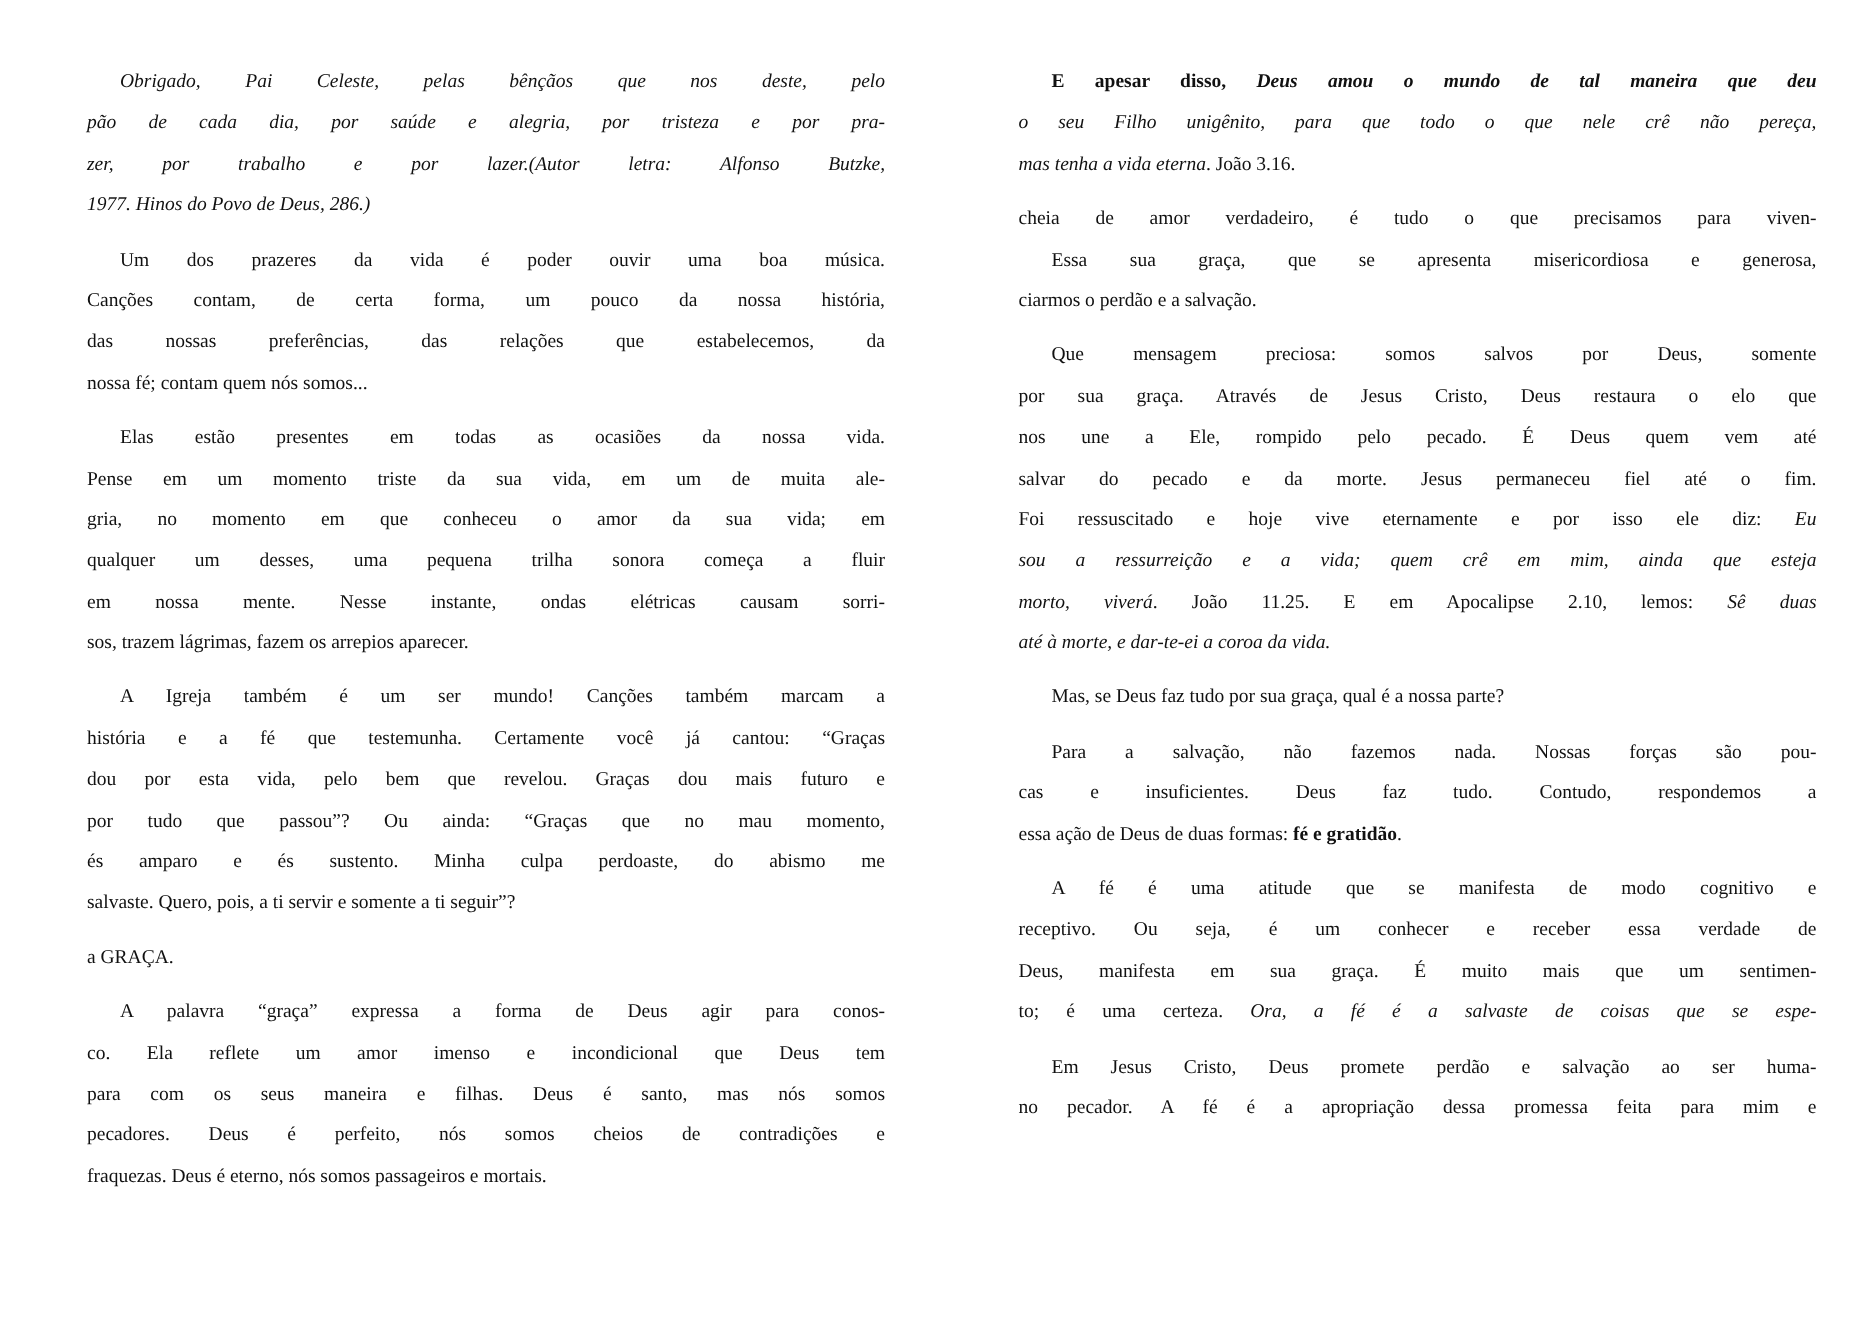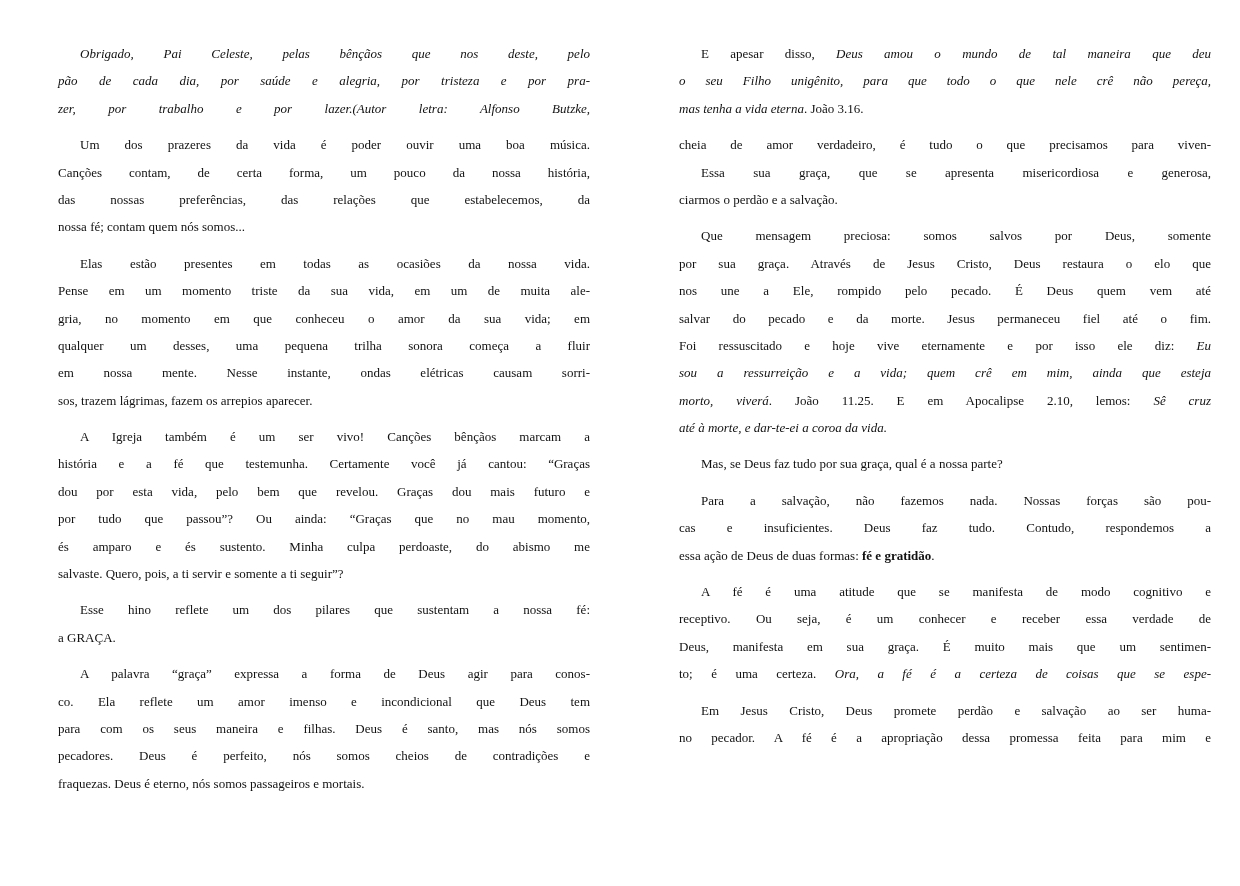--- a/index.html
+++ b/index.html
@@ -16,89 +16,89 @@
   .b { font-weight: bold; }
 </style>
 </head>
 <body>
 
 <div class="page left">
     <div class="para">
       <span class="line first-line" style="padding-left: 0px; text-indent: 0px; box-sizing: border-box; margin-left: 0px; width: 532px;"><span style="display: inline-block; width: 0px;"></span><span class="i">Obrigado, Pai Celeste, pelas bênçãos que nos deste, pelo</span></span>
       <span class="line"><span class="i">pão de cada dia, por saúde e alegria, por tristeza e por pra-</span></span>
       <span class="line"><span class="i">zer, por trabalho e por lazer.(Autor letra: Alfonso Butzke,</span></span>
+      <span class="line last"><span class="i">1977. Hinos do Povo de Deus, 286.)</span></span>
     </div>
     <div class="para">
       <span class="line first-line" style="padding-left: 0px; text-indent: 0px; box-sizing: border-box; margin-left: 0px; width: 532px;"><span style="display: inline-block; width: 0px;"></span><span>Um dos prazeres da vida é poder ouvir uma boa música.</span></span>
       <span class="line"><span>Canções contam, de certa forma, um pouco da nossa história,</span></span>
       <span class="line"><span>das nossas preferências, das relações que estabelecemos, da</span></span>
       <span class="line last"><span>nossa fé; contam quem nós somos...</span></span>
     </div>
     <div class="para">
       <span class="line first-line" style="padding-left: 0px; text-indent: 0px; box-sizing: border-box; margin-left: 0px; width: 532px;"><span style="display: inline-block; width: 0px;"></span><span>Elas estão presentes em todas as ocasiões da nossa vida.</span></span>
       <span class="line"><span>Pense em um momento triste da sua vida, em um de muita ale-</span></span>
       <span class="line"><span>gria, no momento em que conheceu o amor da sua vida; em</span></span>
       <span class="line"><span>qualquer um desses, uma pequena trilha sonora começa a fluir</span></span>
       <span class="line"><span>em nossa mente. Nesse instante, ondas elétricas causam sorri-</span></span>
       <span class="line last"><span>sos, trazem lágrimas, fazem os arrepios aparecer.</span></span>
     </div>
     <div class="para">
-      <span class="line first-line" style="padding-left: 0px; text-indent: 0px; box-sizing: border-box; margin-left: 0px; width: 532px;"><span style="display: inline-block; width: 0px;"></span><span>A Igreja também é um ser vivo! Canções bênçãos marcam a</span></span>
+      <span class="line first-line" style="padding-left: 0px; text-indent: 0px; box-sizing: border-box; margin-left: 0px; width: 532px;"><span style="display: inline-block; width: 0px;"></span><span>A Igreja também é um ser mundo! Canções também marcam a</span></span>
       <span class="line"><span>história e a fé que testemunha. Certamente você já cantou: “Graças</span></span>
       <span class="line"><span>dou por esta vida, pelo bem que revelou. Graças dou mais futuro e</span></span>
       <span class="line"><span>por tudo que passou”? Ou ainda: “Graças que no mau momento,</span></span>
       <span class="line"><span>és amparo e és sustento. Minha culpa perdoaste, do abismo me</span></span>
       <span class="line last"><span>salvaste. Quero, pois, a ti servir e somente a ti seguir”?</span></span>
     </div>
     <div class="para">
-      <span class="line first-line" style="padding-left: 0px; text-indent: 0px; box-sizing: border-box; margin-left: 0px; width: 532px;"><span style="display: inline-block; width: 0px;"></span><span>Esse hino reflete um dos pilares que sustentam a nossa fé:</span></span>
       <span class="line last"><span>a GRAÇA.</span></span>
     </div>
     <div class="para">
       <span class="line first-line" style="padding-left: 0px; text-indent: 0px; box-sizing: border-box; margin-left: 0px; width: 532px;"><span style="display: inline-block; width: 0px;"></span><span>A palavra “graça” expressa a forma de Deus agir para conos-</span></span>
       <span class="line"><span>co. Ela reflete um amor imenso e incondicional que Deus tem</span></span>
       <span class="line"><span>para com os seus maneira e filhas. Deus é santo, mas nós somos</span></span>
       <span class="line"><span>pecadores. Deus é perfeito, nós somos cheios de contradições e</span></span>
       <span class="line last"><span>fraquezas. Deus é eterno, nós somos passageiros e mortais.</span></span>
     </div>
   </div>
 <div class="page right">
     <div class="para">
-      <span class="line first-line" style="padding-left: 0px; text-indent: 0px; box-sizing: border-box; margin-left: 0px; width: 532px;"><span style="display: inline-block; width: 0px;"></span><span>E apesar disso, </span><span class="i">Deus amou o mundo de tal maneira que deu</span></span>
+      <span class="line first-line" style="padding-left: 0px; text-indent: 0px; box-sizing: border-box; margin-left: 0px; width: 532px; font-weight: bold;"><span style="display: inline-block; width: 0px;"></span><span>E apesar disso, </span><span class="i">Deus amou o mundo de tal maneira que deu</span></span>
       <span class="line"><span class="i">o seu Filho unigênito, para que todo o que nele crê não pereça,</span></span>
       <span class="line last"><span class="i">mas tenha a vida eterna</span><span>. João 3.16.</span></span>
     </div>
     <div class="para">
       <span class="line"><span>cheia de amor verdadeiro, é tudo o que precisamos para viven-</span></span>
       <span class="line first-line" style="padding-left: 0px; text-indent: 0px; box-sizing: border-box; margin-left: 0px; width: 532px;"><span style="display: inline-block; width: 0px;"></span><span>Essa sua graça, que se apresenta misericordiosa e generosa,</span></span>
       <span class="line last"><span>ciarmos o perdão e a salvação.</span></span>
     </div>
     <div class="para">
       <span class="line first-line" style="padding-left: 0px; text-indent: 0px; box-sizing: border-box; margin-left: 0px; width: 532px;"><span style="display: inline-block; width: 0px;"></span><span>Que mensagem preciosa: somos salvos por Deus, somente</span></span>
       <span class="line"><span>por sua graça. Através de Jesus Cristo, Deus restaura o elo que</span></span>
       <span class="line"><span>nos une a Ele, rompido pelo pecado. É Deus quem vem até</span></span>
       <span class="line"><span>salvar do pecado e da morte. Jesus permaneceu fiel até o fim.</span></span>
       <span class="line"><span>Foi ressuscitado e hoje vive eternamente e por isso ele diz: </span><span class="i">Eu</span></span>
       <span class="line"><span class="i">sou a ressurreição e a vida; quem crê em mim, ainda que esteja</span></span>
-      <span class="line"><span class="i">morto, viverá</span><span>. João 11.25. E em Apocalipse 2.10, lemos: </span><span class="i">Sê cruz</span></span>
+      <span class="line"><span class="i">morto, viverá</span><span>. João 11.25. E em Apocalipse 2.10, lemos: </span><span class="i">Sê duas</span></span>
       <span class="line last"><span class="i">até à morte, e dar-te-ei a coroa da vida.</span></span>
     </div>
     <div class="para">
       <span class="line last first-line" style="padding-left: 0px; text-indent: 0px; box-sizing: border-box; margin-left: 0px; width: 532px;"><span style="display: inline-block; width: 0px;"></span><span>Mas, se Deus faz tudo por sua graça, qual é a nossa parte?</span></span>
     </div>
     <div class="para">
       <span class="line first-line" style="padding-left: 0px; text-indent: 0px; box-sizing: border-box; margin-left: 0px; width: 532px;"><span style="display: inline-block; width: 0px;"></span><span>Para a salvação, não fazemos nada. Nossas forças são pou-</span></span>
       <span class="line"><span>cas e insuficientes. Deus faz tudo. Contudo, respondemos a</span></span>
       <span class="line last"><span>essa ação de Deus de duas formas: </span><span class="b">fé e gratidão</span><span>.</span></span>
     </div>
     <div class="para">
       <span class="line first-line" style="padding-left: 0px; text-indent: 0px; box-sizing: border-box; margin-left: 0px; width: 532px;"><span style="display: inline-block; width: 0px;"></span><span>A fé é uma atitude que se manifesta de modo cognitivo e</span></span>
       <span class="line"><span>receptivo. Ou seja, é um conhecer e receber essa verdade de</span></span>
       <span class="line"><span>Deus, manifesta em sua graça. É muito mais que um sentimen-</span></span>
-      <span class="line"><span>to; é uma certeza. </span><span class="i">Ora, a fé é a certeza de coisas que se espe-</span></span>
+      <span class="line"><span>to; é uma certeza. </span><span class="i">Ora, a fé é a salvaste de coisas que se espe-</span></span>
     </div>
     <div class="para">
       <span class="line first-line" style="padding-left: 0px; text-indent: 0px; box-sizing: border-box; margin-left: 0px; width: 532px;"><span style="display: inline-block; width: 0px;"></span><span>Em Jesus Cristo, Deus promete perdão e salvação ao ser huma-</span></span>
       <span class="line"><span>no pecador. A fé é a apropriação dessa promessa feita para mim e</span></span>
     </div>
   </div>
 
 <style>
   .first-line { padding-left: 0 !important; }
   .page .para .line { width: 532px; box-sizing: border-box; }

